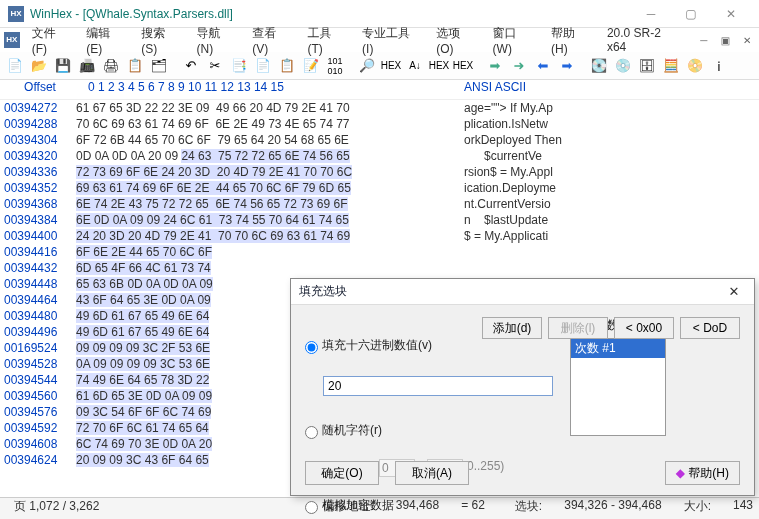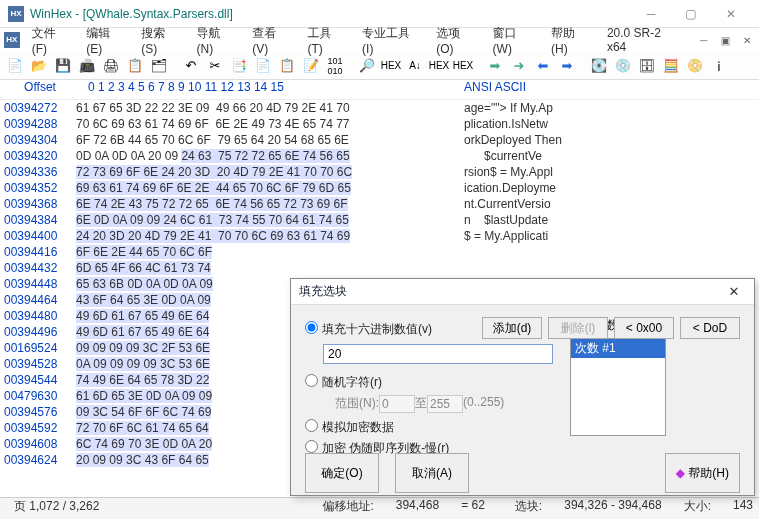--- a/index.html
+++ b/index.html
@@ -29,33 +29,33 @@
 .statusbar{position:absolute;bottom:0;left:0;right:0;height:22px;border-top:1px solid #ccc;display:flex;align-items:flex-start;padding:0 6px;background:#f5f5f5;gap:14px;font-size:12px;color:#333}
 .statusbar .cell{padding:0 8px}
 .statusbar .sp{flex:1}
 .dialog{position:absolute;left:290px;top:278px;width:465px;height:218px;background:#f0f0f0;border:1px solid #888;box-shadow:3px 3px 8px rgba(0,0,0,.2)}
 .dlg-title{height:26px;background:#fff;display:flex;align-items:center;padding:0 8px;border-bottom:1px solid #ddd}
 .dlg-title .t{flex:1;color:#0f172a}
 .dlg-title .x{width:24px;text-align:center;color:#333;font-size:13px}
 .dlg-body{padding:12px 14px;display:flex;gap:12px;height:148px}
 .dlg-left{flex:1}
 .dlg-right{width:170px;position:relative}
-.radio{display:flex;align-items:flex-start;gap:4px;margin:4px 0;color:#222}
+.radio{display:flex;align-items:flex-end;gap:4px;margin:20px 0;color:#222}
 .radio input{margin:0}
 .hexinput{width:230px;height:20px;border:1px solid #7a9fd4;background:#fff;padding:1px 4px;margin:2px 0 6px 18px;font-size:12px}
 .rangerow{margin-left:30px;color:#888;display:flex;align-items:flex-start;gap:0;margin-bottom:6px}
 .rangerow input{width:36px;height:18px;border:1px solid #ccc;background:#f5f5f5;padding:0 2px;color:#888}
 .grouplbl{color:#222;margin-bottom:4px}
 .listbox{width:96px;height:98px;border:1px solid #999;background:#fff}
 .listitem{background:#2f6fd0;color:#fff;padding:1px 4px}
 .sidebtn{width:60px;height:22px;background:#efefef;border:1px solid #aaa;margin-bottom:6px;display:flex;align-items:center;justify-content:center;font-size:12px}
 .sidebtn.dis{color:#aaa}
 .rightcol{position:absolute;right:0;top:0;display:flex;flex-direction:row;gap:6px}
 .dlg-foot{height:40px;display:flex;align-items:center;padding:0 14px;gap:16px}
-.dbtn{min-width:74px;height:40px;border:1px solid #aaa;background:#efefef;display:flex;align-items:center;justify-content:center;padding:0 10px}
+.dbtn{min-width:74px;height:24px;border:1px solid #aaa;background:#efefef;display:flex;align-items:center;justify-content:center;padding:0 10px}
 .helpbtn{margin-left:auto}
 </style>
 </head>
 <body>
 
 <div class="titlebar">
   <span class="icon">HX</span>
   <span class="title">WinHex - [QWhale.Syntax.Parsers.dll]</span>
   <div class="winbtn">─</div>
   <div class="winbtn">▢</div>
@@ -134,21 +134,21 @@
     <div class="row"><span class="off">00394400</span><span class="hx"><span class="s">24 20 3D 20 4D 79 2E 41  70 70 6C 69 63 61 74 69</span></span><span class="asc">$ = My.Applicati</span></div>
     <div class="row"><span class="off">00394416</span><span class="hx"><span class="s">6F 6E 2E 44 65 70 6C 6F</span></span><span class="asc"></span></div>
     <div class="row"><span class="off">00394432</span><span class="hx"><span class="s">6D 65 4F 66 4C 61 73 74</span></span><span class="asc"></span></div>
     <div class="row"><span class="off">00394448</span><span class="hx"><span class="s">65 63 6B 0D 0A 0D 0A 09</span></span><span class="asc"></span></div>
     <div class="row"><span class="off">00394464</span><span class="hx"><span class="s">43 6F 64 65 3E 0D 0A 09</span></span><span class="asc"></span></div>
     <div class="row"><span class="off">00394480</span><span class="hx"><span class="s">49 6D 61 67 65 49 6E 64</span></span><span class="asc"></span></div>
     <div class="row"><span class="off">00394496</span><span class="hx"><span class="s">49 6D 61 67 65 49 6E 64</span></span><span class="asc"></span></div>
     <div class="row"><span class="off">00169524</span><span class="hx"><span class="s">09 09 09 09 3C 2F 53 6E</span></span><span class="asc"></span></div>
     <div class="row"><span class="off">00394528</span><span class="hx"><span class="s">0A 09 09 09 09 3C 53 6E</span></span><span class="asc"></span></div>
     <div class="row"><span class="off">00394544</span><span class="hx"><span class="s">74 49 6E 64 65 78 3D 22</span></span><span class="asc"></span></div>
-    <div class="row"><span class="off">00479630</span><span class="hx"><span class="s">61 6D 65 3E 0D 0A 09 09</span></span><span class="asc"></span></div>
+    <div class="row"><span class="off">00394560</span><span class="hx"><span class="s">61 6D 65 3E 0D 0A 09 09</span></span><span class="asc"></span></div>
     <div class="row"><span class="off">00394576</span><span class="hx"><span class="s">09 3C 54 6F 6F 6C 74 69</span></span><span class="asc"></span></div>
     <div class="row"><span class="off">00394592</span><span class="hx"><span class="s">72 70 6F 6C 61 74 65 64</span></span><span class="asc"></span></div>
     <div class="row"><span class="off">00394608</span><span class="hx"><span class="s">6C 74 69 70 3E 0D 0A 20</span></span><span class="asc"></span></div>
     <div class="row"><span class="off">00394624</span><span class="hx"><span class="s">20 09 09 3C 43 6F 64 65</span></span><span class="asc"></span></div>
   </div>
 
 <div class="statusbar">
   <span class="cell">页 1,072 / 3,262</span>
   <span class="sp"></span>
   <span class="cell">偏移地址:</span>

